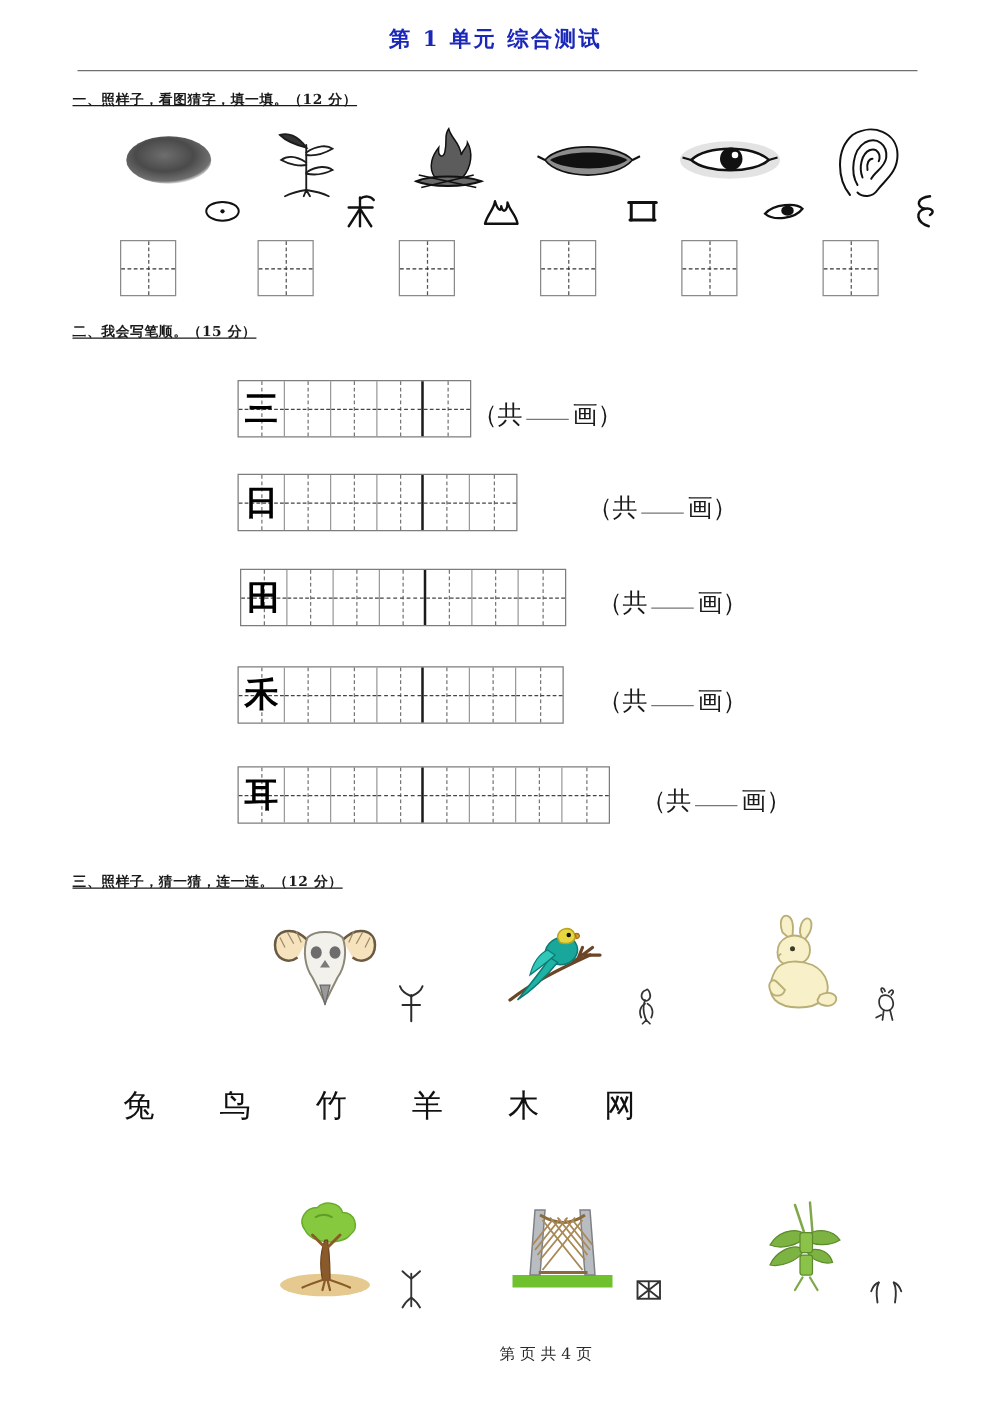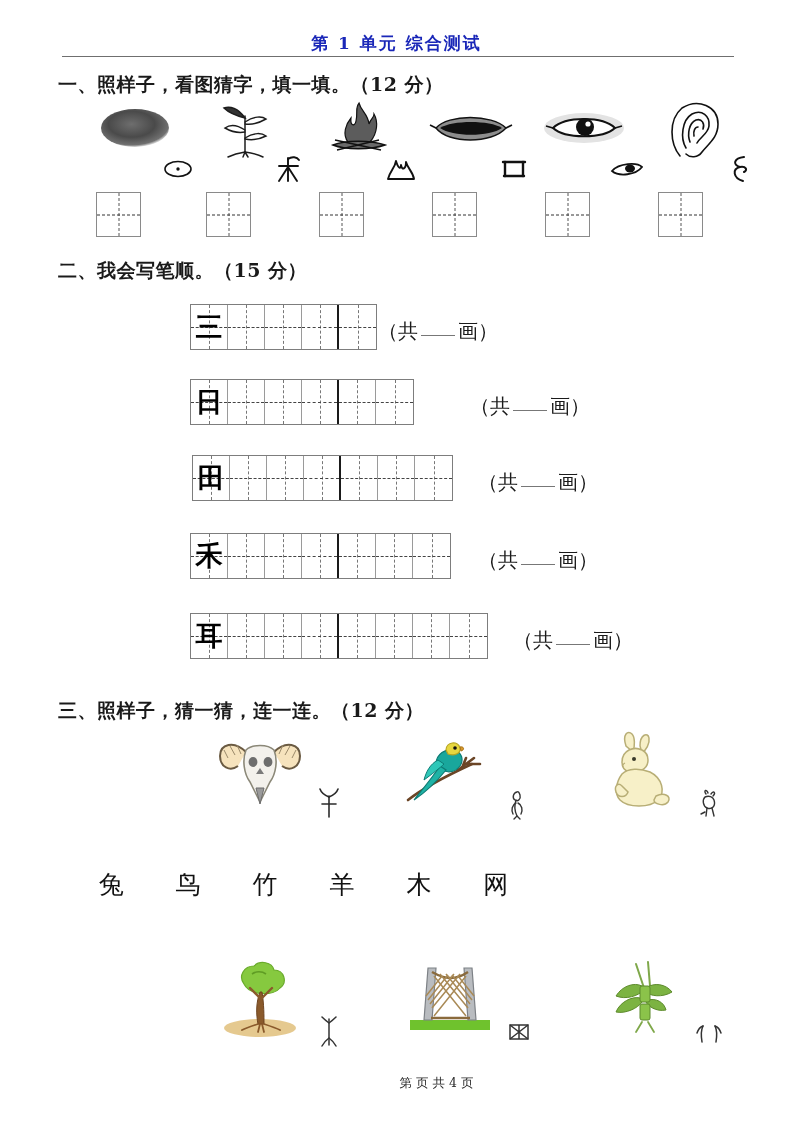--- a/index.html
+++ b/index.html
@@ -26,38 +26,38 @@
   .title {
     position: absolute;
     left: 0; top: 20px;
     width: 793px;
     text-align: center;
     font-size: 17px;
     font-weight: bold;
     color: #1a27b8;
     letter-spacing: 2px;
     font-family: "DejaVu Serif", "Liberation Serif", serif;
-    margin-top: 12px;
   }
   .title-rule {
     position: absolute;
     left: 62px; top: 56px;
     width: 672px;
     height: 0;
     border-top: 1px solid #6f6f6f;
   }
 
   
   .sec-head {
     position: absolute;
-    font-size: 19px;
+    font-size: 11px;
     letter-spacing: 0.5px;
     white-space: nowrap;
     font-family: "DejaVu Serif", "Liberation Serif", serif;
     font-weight: 600;
+    text-decoration: underline;
   }
   #sec1-head { left: 58px; top: 72px; }
   #sec2-head { left: 58px; top: 258px; }
   #sec3-head { left: 58px; top: 698px; }
 
   
   .q1-row {
     position: absolute;
     left: 62px;
     top: 100px;

